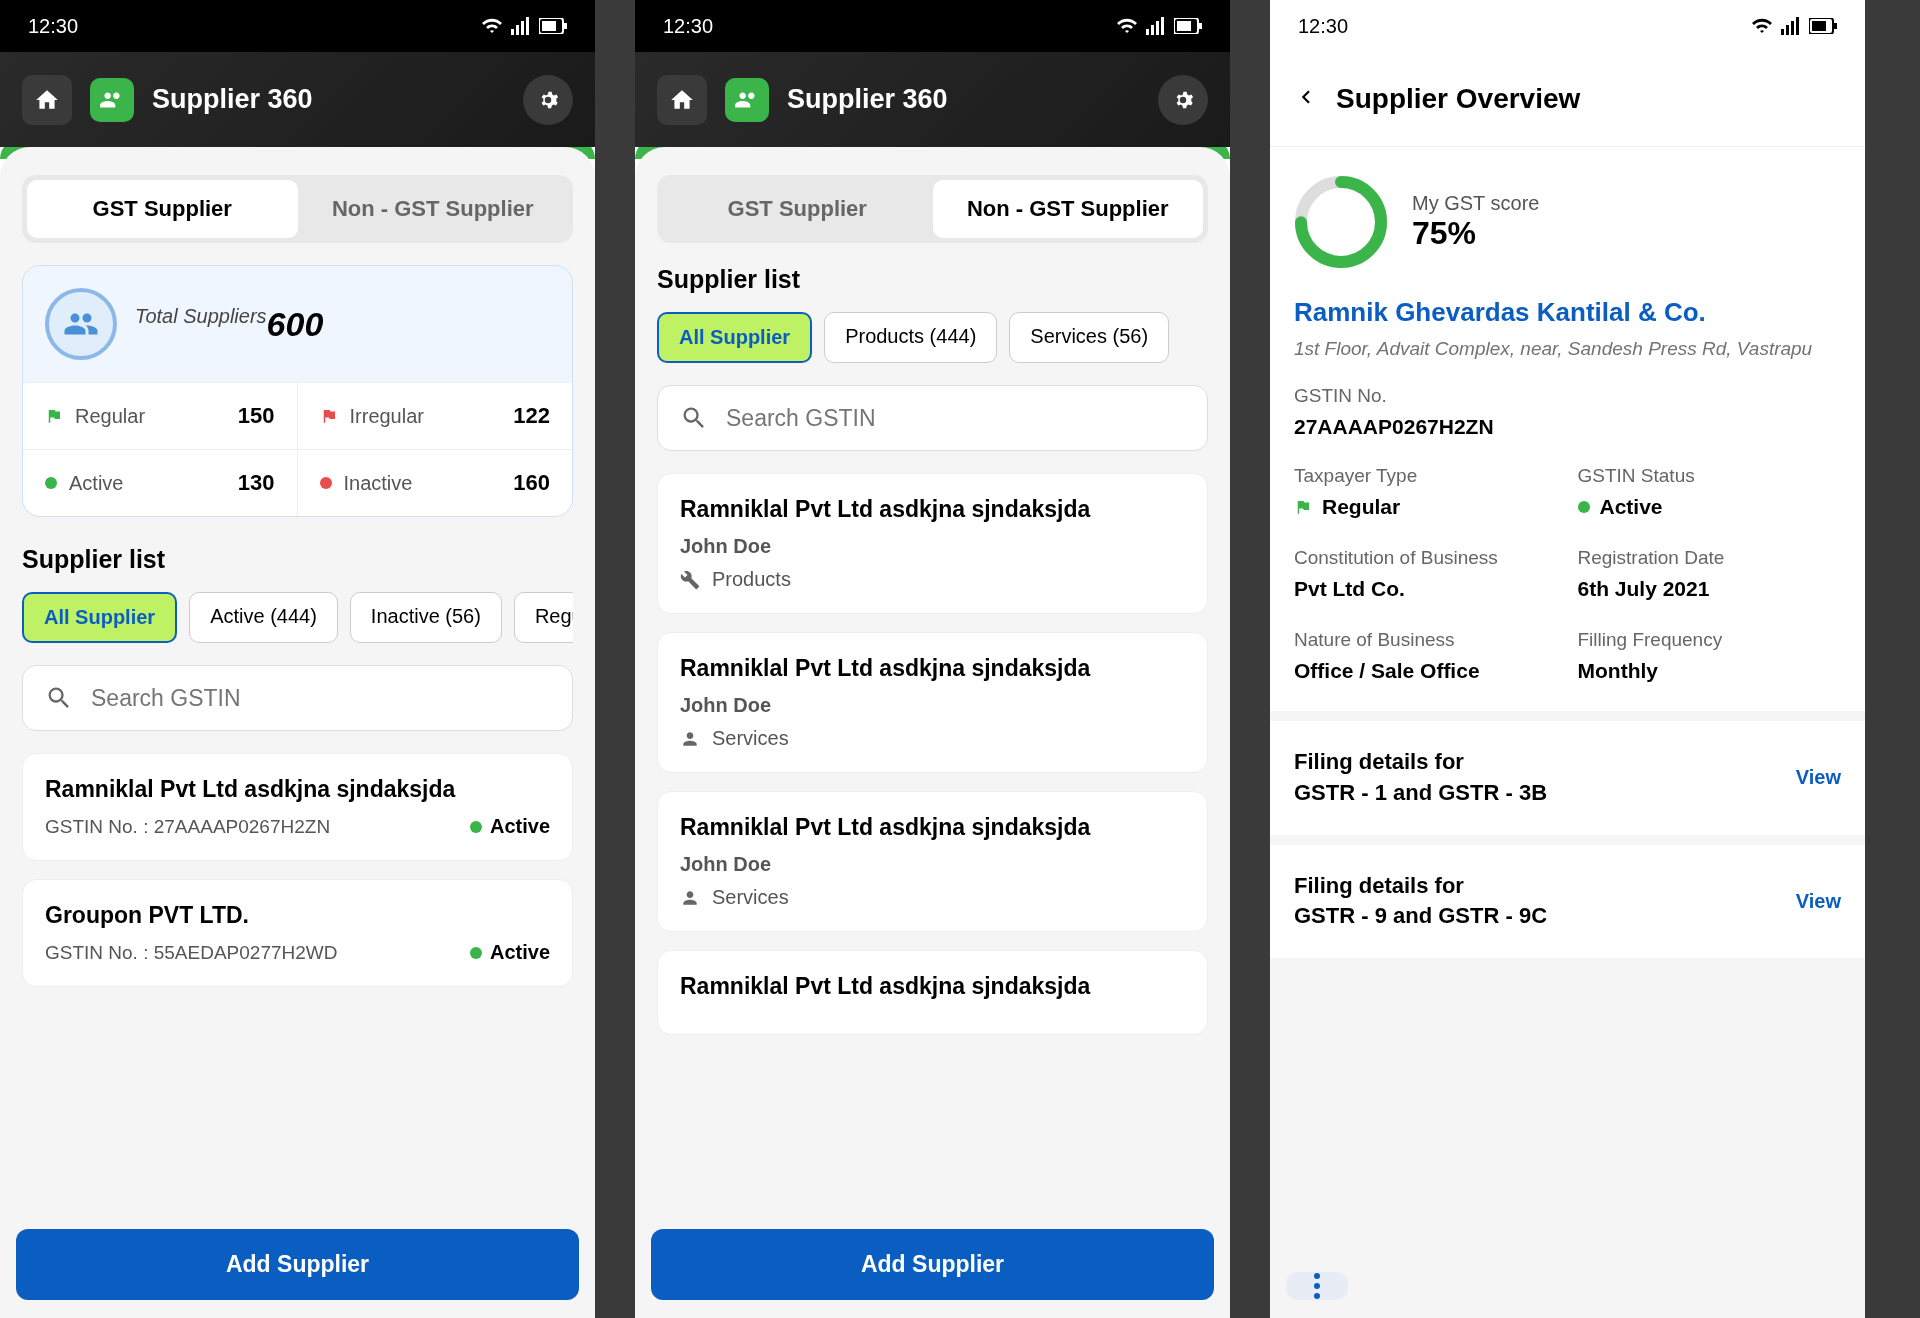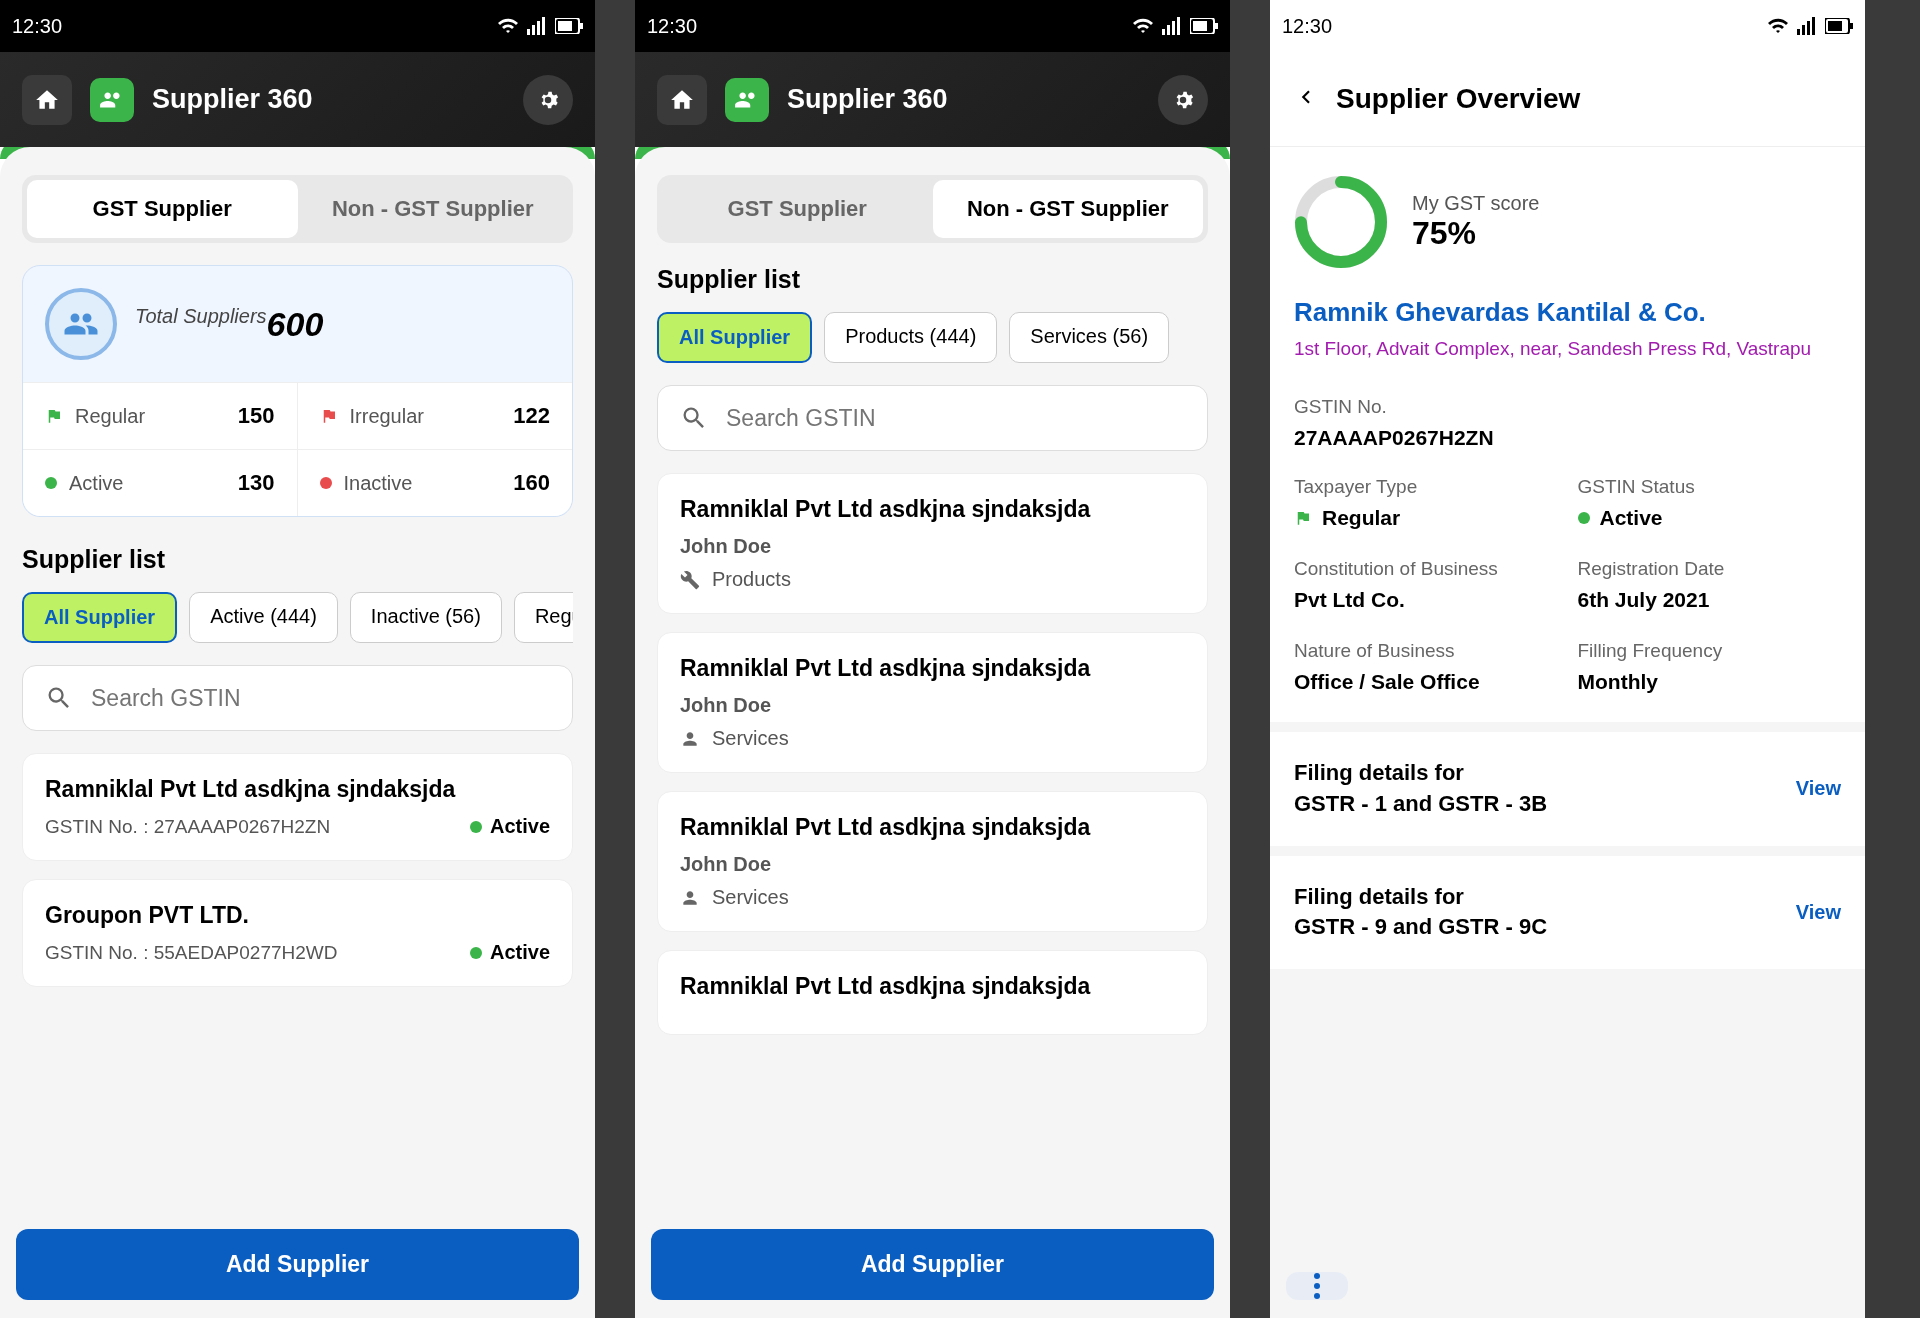--- a/index.html
+++ b/index.html
@@ -1,20 +1,20 @@
 <!DOCTYPE html>
 <html><head>
 <meta charset="utf-8">
 <style>
 * { margin: 0; padding: 0; box-sizing: border-box; font-family: -apple-system, BlinkMacSystemFont, 'Segoe UI', sans-serif; }
 body { background: #3a3a3a; display: flex; gap: 40px; padding: 0; width: 1920px; height: 1318px; overflow: hidden; }
 .phone { width: 595px; height: 1318px; background: #fff; border-radius: 0; position: relative; display: flex; flex-direction: column; overflow: hidden; }
 .phone-dark .status-bar { background: #000; color: #fff; }
 .phone-dark .app-header { background: linear-gradient(135deg, #2a2a2a 0%, #1a1a1a 100%); }
-.status-bar { height: 52px; background: #000; color: #fff; display: flex; justify-content: space-between; align-items: center; padding: 0 12px; font-size: 20px; font-weight: 500; }
+.status-bar { height: 52px; background: #000; color: #fff; display: flex; justify-content: space-between; align-items: center; padding: 0 28px; font-size: 20px; font-weight: 500; }
 .status-right { display: flex; align-items: center; gap: 8px; }
 .app-header { height: 95px; background: linear-gradient(135deg, #2a2a2a 0%, #1a1a1a 100%); display: flex; align-items: center; justify-content: space-between; padding: 1px 22px; position: relative; }
 .app-header-left { display: flex; align-items: center; gap: 18px; }
 .home-btn { width: 50px; height: 50px; background: #3a3a3a; border-radius: 10px; display: flex; align-items: center; justify-content: center; cursor: pointer; }
 .settings-btn { width: 50px; height: 50px; background: #3a3a3a; border-radius: 25px; display: flex; align-items: center; justify-content: center; cursor: pointer; }
 .app-logo { width: 44px; height: 44px; background: #3bb54a; border-radius: 10px; display: flex; align-items: center; justify-content: center; }
 .app-title { color: #fff; font-size: 27px; font-weight: 700; }
 .green-bar { height: 20px; background: #3bb54a; border-radius: 40px 40px 0 0; margin-top: -8px; }
 .content-area { flex: 1; background: #f5f5f5; margin-top: -12px; border-radius: 30px 30px 0 0; padding: 28px 22px 0 22px; overflow: hidden; }
 .tab-row { display: flex; background: #e8e8e8; border-radius: 14px; padding: 5px; margin-bottom: 22px; }
@@ -51,21 +51,21 @@
 .overview-header { height: 95px; background: #fff; display: flex; align-items: center; padding: 0 22px; gap: 18px; border-bottom: 1px solid #eee; }
 .overview-title { font-size: 28px; font-weight: 800; text-align: center; }
 .back-btn { cursor: pointer; }
 .overview-content { flex: 1; background: #f5f5f5; overflow: hidden; }
 .overview-card { background: #fff; padding: 28px 24px; margin-bottom: 10px; }
 .score-row { display: flex; align-items: center; gap: 24px; margin-bottom: 28px; }
 .score-circle { width: 94px; height: 94px; position: relative; }
 .score-text { font-size: 20px; color: #555; }
 .score-value { font-size: 32px; font-weight: 800; }
 .company-name { font-size: 26px; font-weight: 800; color: #0a5ec2; margin-bottom: 10px; }
-.company-addr { font-size: 19px; color: #a21caf; margin-bottom: 36px; }
+.company-addr { font-size: 19px; color: #737373; margin-bottom: 25px; font-style: italic; }
 .field-label { font-size: 19px; color: #666; margin-bottom: 8px; }
 .field-value { font-size: 21px; font-weight: 700; }
 .field-grid { display: grid; grid-template-columns: 1fr 1fr; gap: 28px 20px; }
 .field-item { }
 .field-value-row { display: flex; align-items: center; gap: 10px; }
 .filing-card { background: #fff; padding: 26px 24px; margin-bottom: 10px; display: flex; justify-content: space-between; align-items: center; }
 .filing-text { font-size: 22px; font-weight: 700; line-height: 1.4; }
 .filing-sub { }
 .view-link { color: #0a5ec2; font-size: 20px; font-weight: 600; cursor: pointer; }
 .dot { width: 12px; height: 12px; border-radius: 50%; display: inline-block; }

